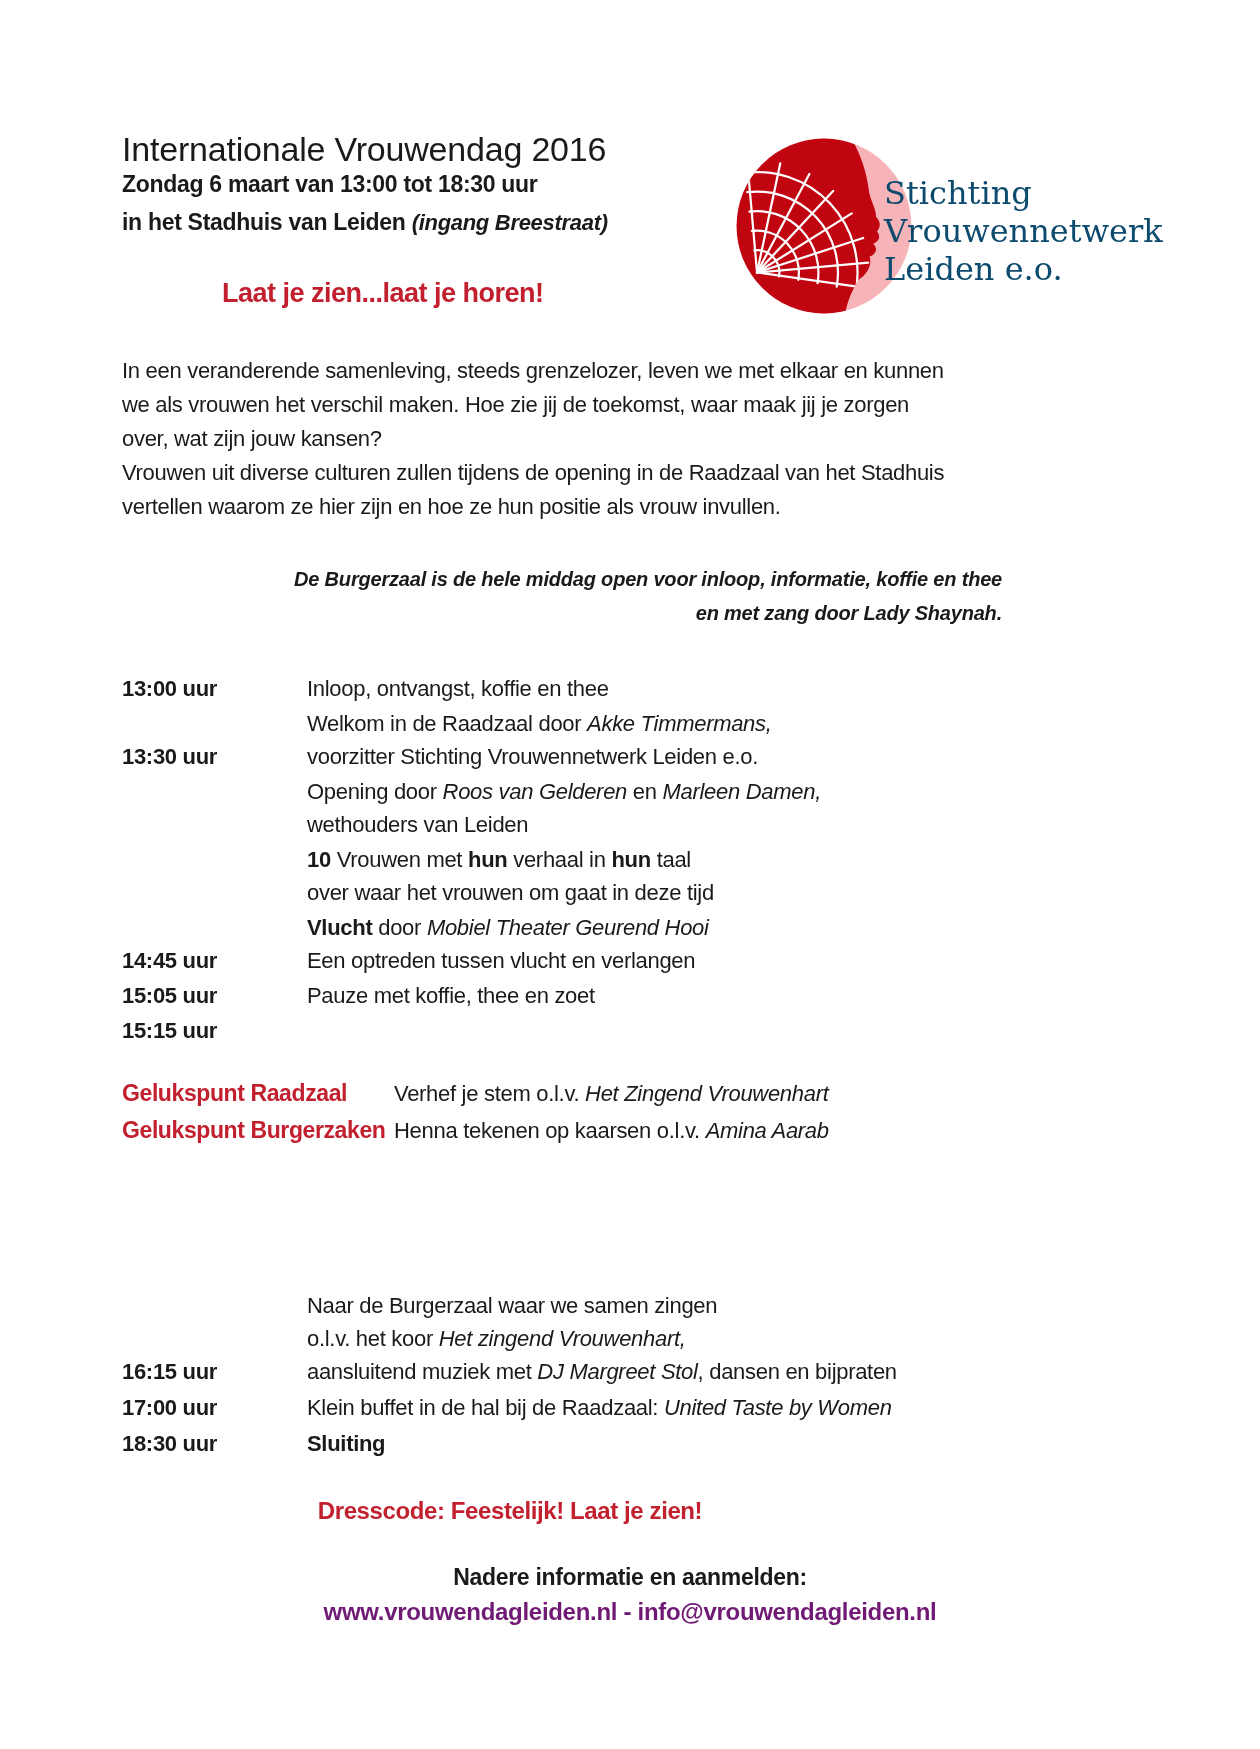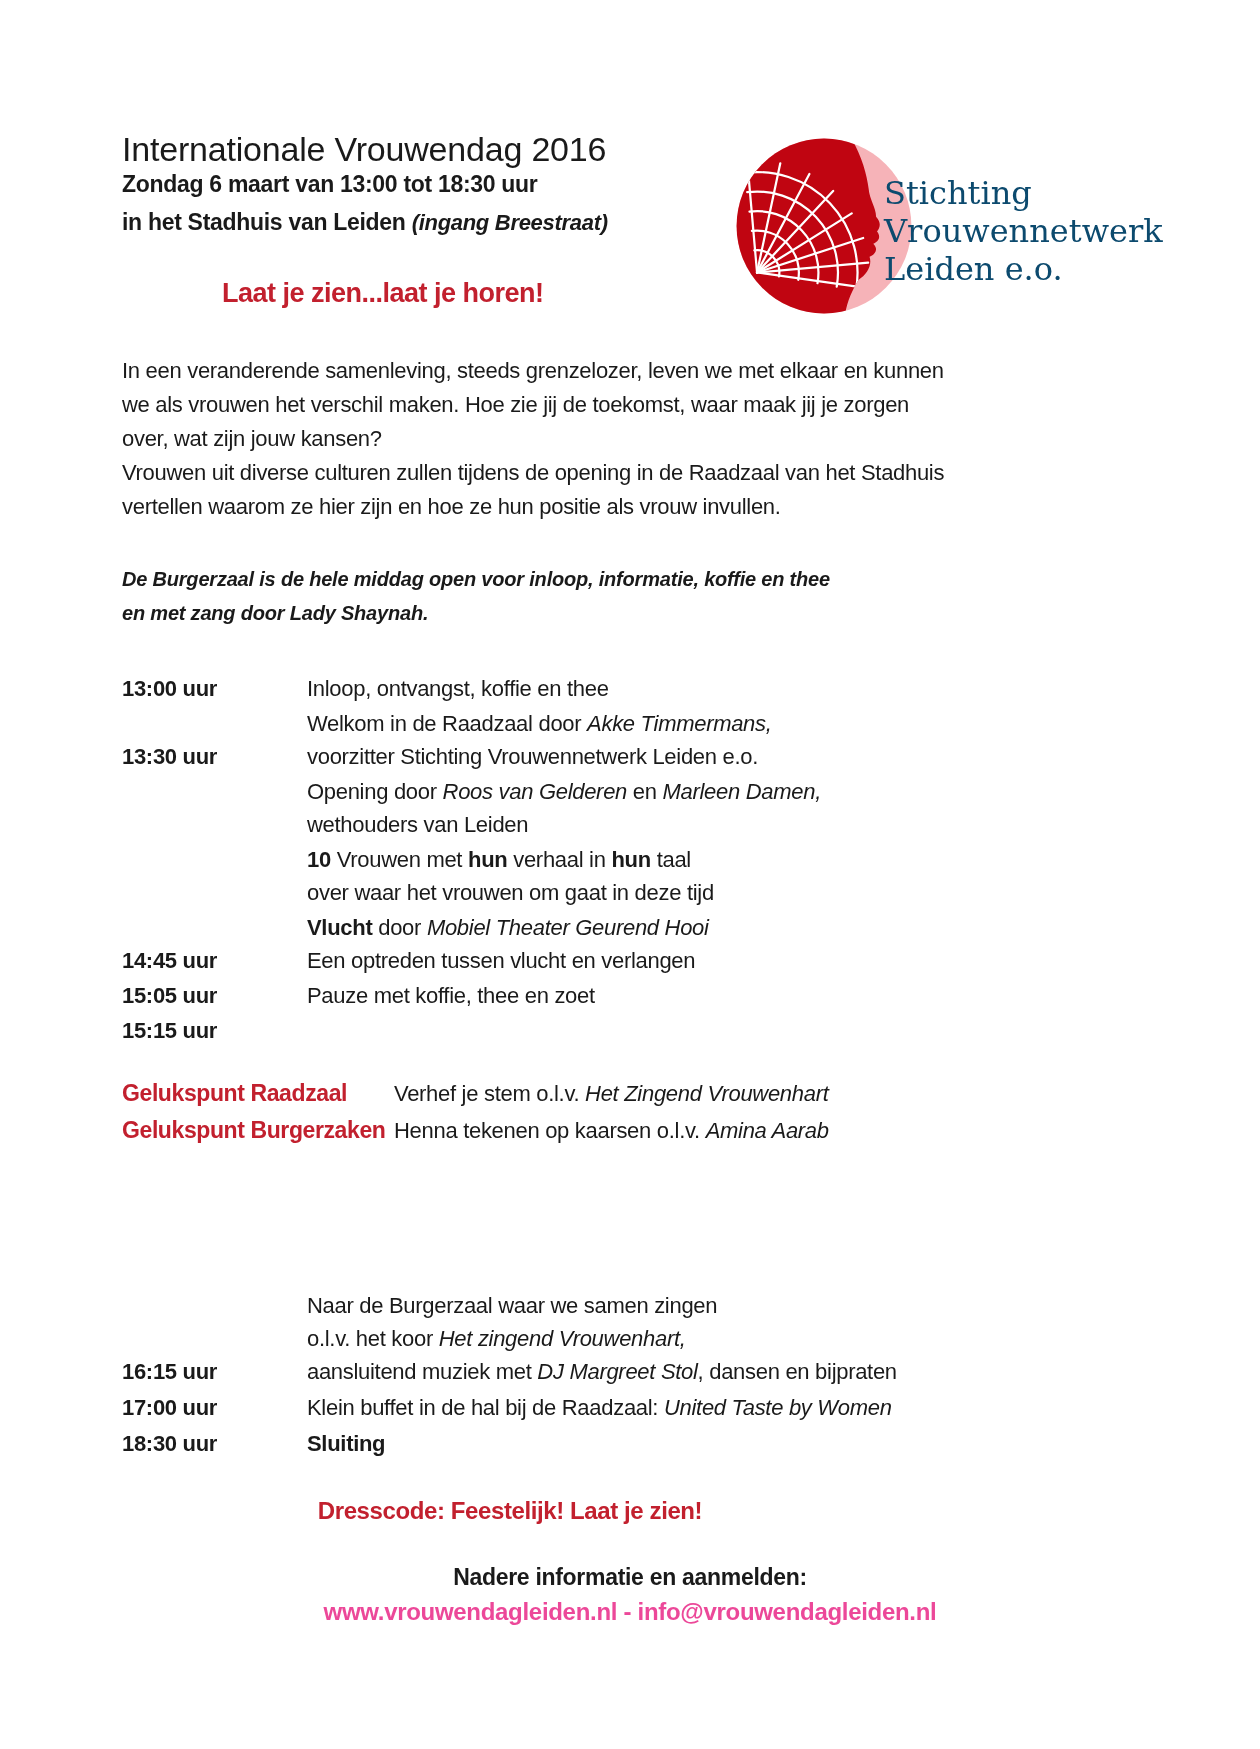--- a/index.html
+++ b/index.html
@@ -16,21 +16,21 @@
   .loc-note{font-weight:600;}
   
   .logo-svg{left:731px;top:133px;width:186px;height:186px;}
   .logo-text{left:884px;top:174px;font-family:"DejaVu Serif","Liberation Serif",serif;
     font-size:32px;line-height:38px;color:#0c4a6e;white-space:nowrap;}
   
   .tagline{left:222px;top:278px;font-size:27px;font-weight:bold;letter-spacing:-0.5px;color:#C2202E;}
   
   .intro{left:122px;top:354px;font-size:22px;line-height:34px;letter-spacing:-0.3px;white-space:nowrap;}
   
-  .note{left:122px;top:562px;width:880px;text-align:left;font-size:20px;line-height:34px;
+  .note{left:122px;top:562px;width:880px;text-align:right;font-size:20px;line-height:34px;
     font-weight:bold;font-style:italic;letter-spacing:-0.2px;}
   
   .sched{left:122px;width:1060px;font-size:22px;line-height:33px;letter-spacing:-0.3px;}
   .sched .row{display:flex;align-items:flex-end;}
   #schedule1 .row,#schedule2 .row{margin-bottom:2px;}
   #schedule2 .row{margin-bottom:3px;}
   #gelukspunt .row{margin-bottom:4px;}
   .sched .key{flex:0 0 185px;font-weight:bold;white-space:nowrap;}
   #gelukspunt .key{flex:0 0 272px;color:#C2202E;font-size:23px;letter-spacing:-0.4px;}
   .sched .desc{flex:1;}
@@ -38,21 +38,21 @@
   #schedule1{top:672px;}
   #gelukspunt{top:1077px;}
   #schedule2{top:1289px;}
   .sb{font-weight:bold;}
   .si{font-style:italic;}
   
   .dress{left:0;top:1497px;width:1020px;text-align:center;font-size:24px;font-weight:bold;
     letter-spacing:-0.4px;color:#C2202E;}
   .info-label{left:0;top:1564px;width:1260px;text-align:center;font-size:23px;font-weight:bold;letter-spacing:-0.3px;}
   .links{left:0;top:1598px;width:1260px;text-align:center;font-size:24px;font-weight:bold;
-    letter-spacing:-0.3px;color:#ec4899;cursor:pointer;}
+    letter-spacing:-0.3px;color:#701a75;cursor:pointer;}
 </style>
 </head>
 <body>
 
 <div class="abs title">Internationale Vrouwendag 2016</div>
 <div class="abs date-line">Zondag 6 maart van 13:00 tot 18:30 uur</div>
 <div class="abs loc-line">
   <span>in het Stadhuis van Leiden </span>
   <span class="loc-note">(ingang Breestraat)</span>
 </div>

